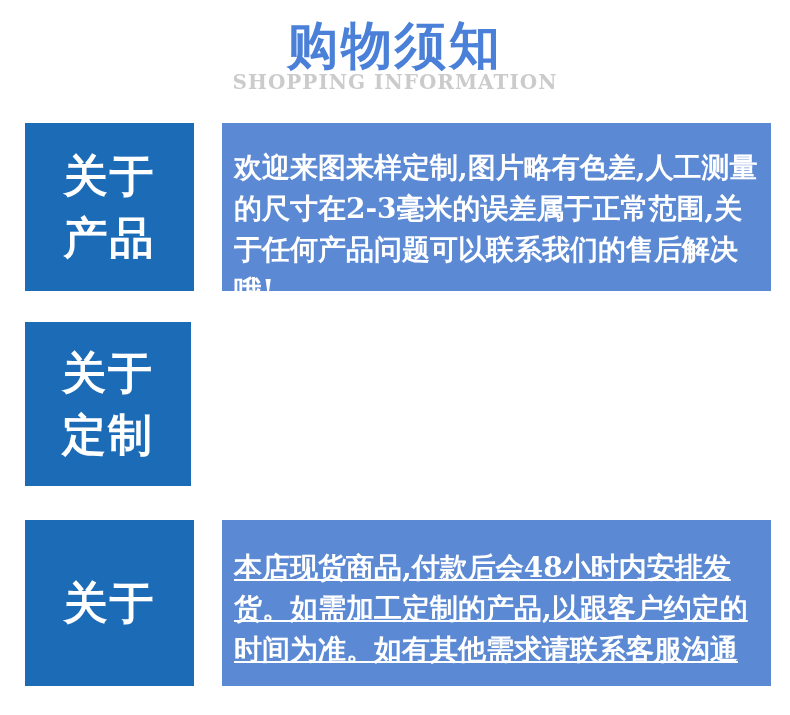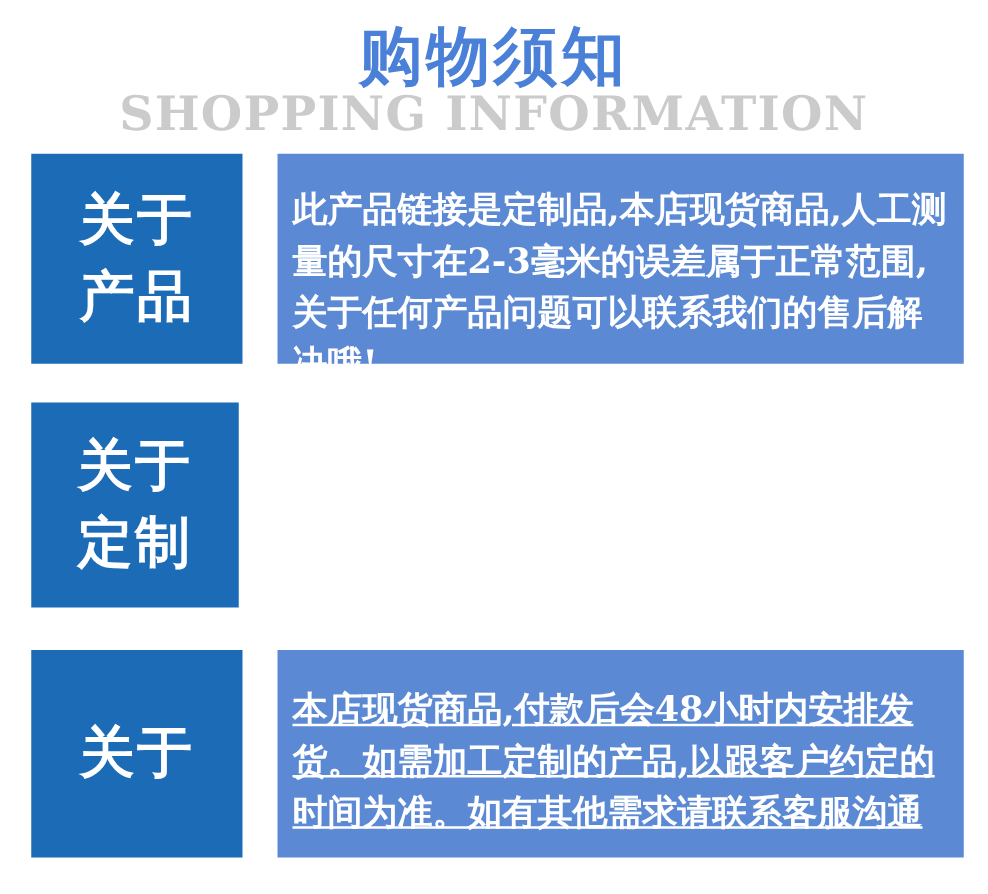--- a/index.html
+++ b/index.html
@@ -25,21 +25,21 @@
     line-height: 1;
     color: #4a80d8;
     letter-spacing: 3px;
     z-index: 2;
   }
   .subtitle {
     position: absolute;
     top: 72px; left: 0;
     width: 100%;
     text-align: center;
-    font-size: 38px;
+    font-size: 20px;
     line-height: 1;
     color: #cbcbcb;
     letter-spacing: 1px;
     z-index: 1;
   }
 
   
   .rows { padding: 0 19px 0 25px; }
   .row { display: flex; gap: 28px; }
   .row-1 { margin-top: 13px; height: 168px; }
@@ -84,21 +84,21 @@
   </div>
 
   <div class="rows">
 
     <div class="row row-1">
       <div class="label-box">
         <span>关于</span>
         <span>产品</span>
       </div>
       <div class="body-box">
-        <p>此产品链接是定制品,本店现货商品,人工测量的尺寸在2-3毫米的误差属于正常范围,关于任何产品问题可以联系我们的售后解决哦!</p>
+        <p>欢迎来图来样定制,图片略有色差,人工测量的尺寸在2-3毫米的误差属于正常范围,关于任何产品问题可以联系我们的售后解决哦!</p>
       </div>
     </div>
 
     <div class="row row-2">
       <div class="label-box">
         <span>关于</span>
         <span>定制</span>
       </div>
     </div>
 

